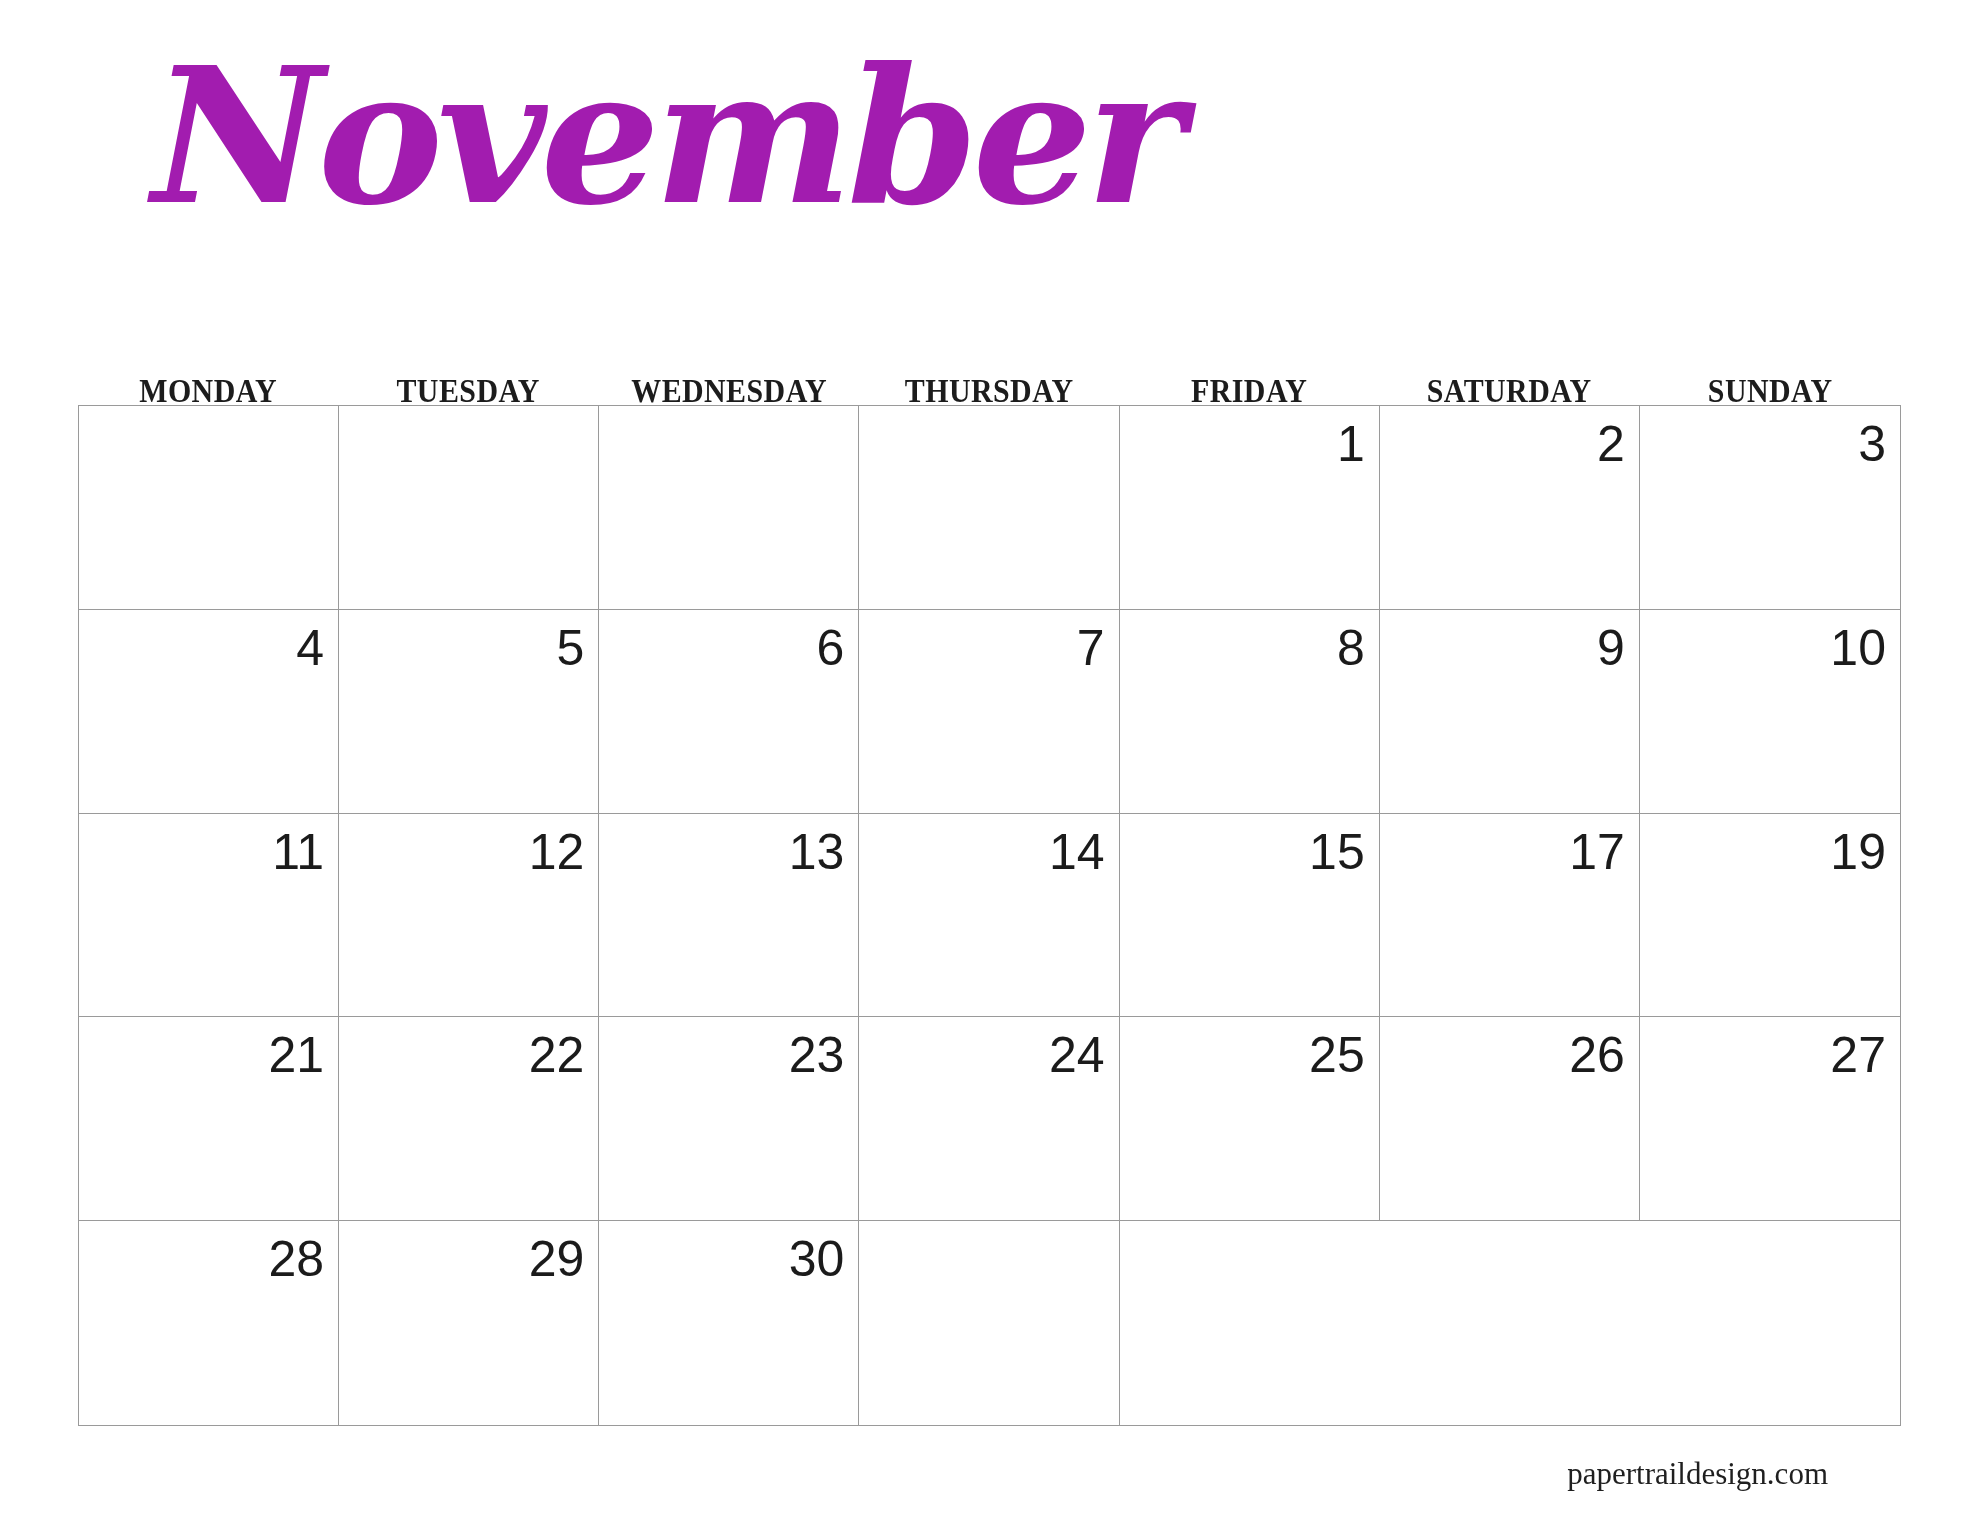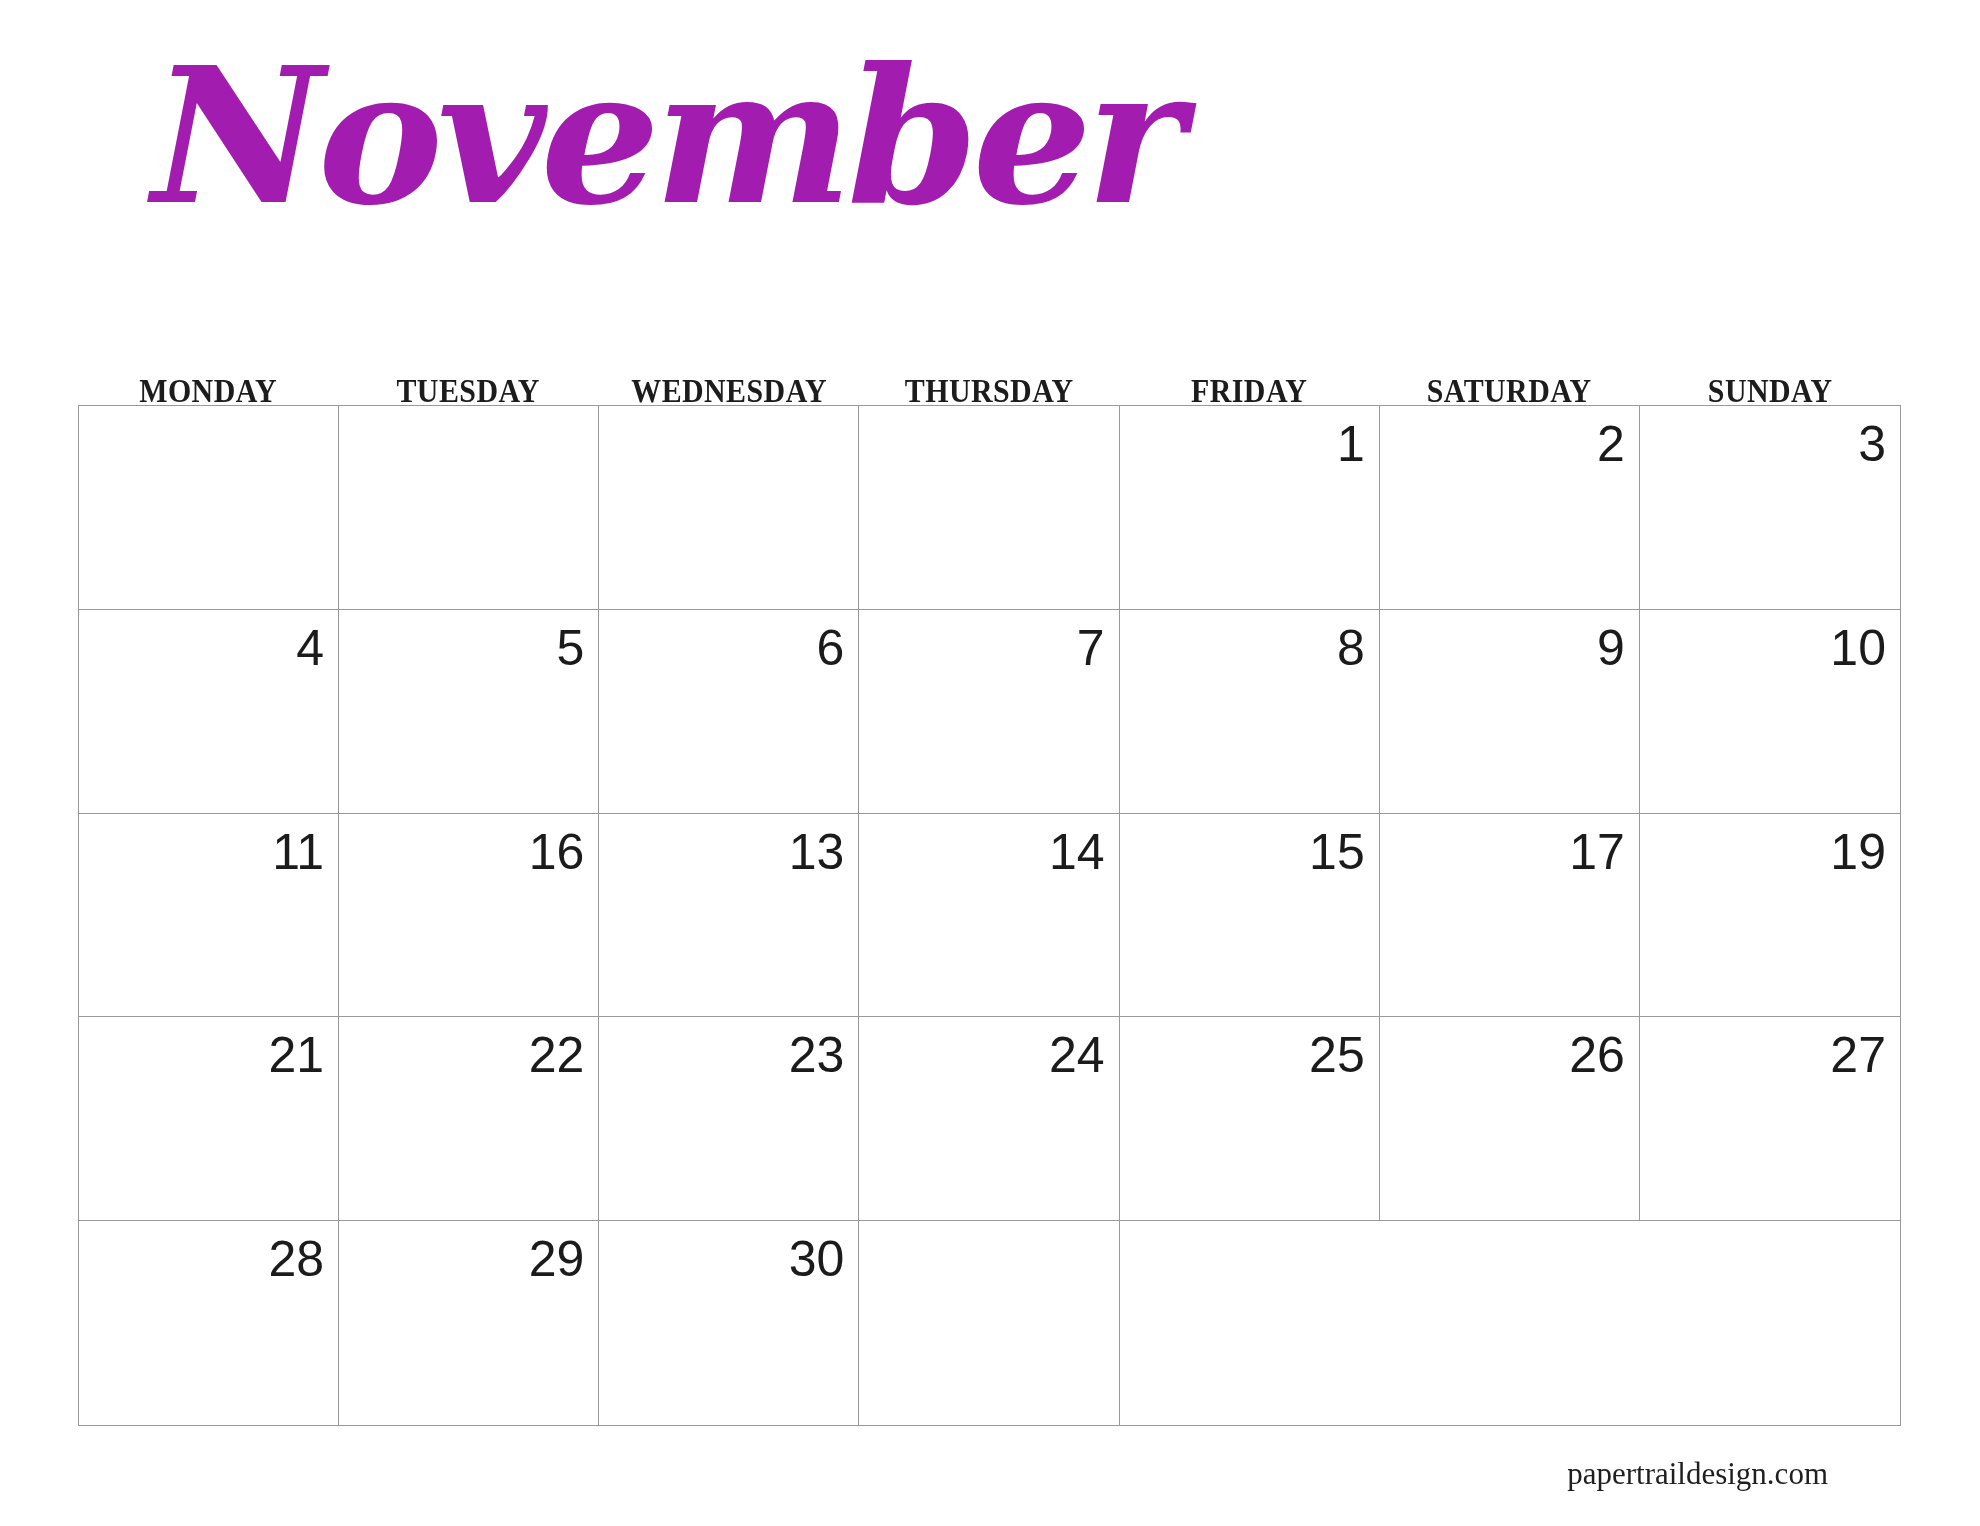--- a/index.html
+++ b/index.html
@@ -143,21 +143,21 @@
       <span class="day-number">9</span>
     </div>
   <div class="day-cell">
       <span class="day-number">10</span>
     </div>
 
   <div class="day-cell">
       <span class="day-number">11</span>
     </div>
   <div class="day-cell">
-      <span class="day-number">16</span>
+      <span class="day-number">12</span>
     </div>
   <div class="day-cell">
       <span class="day-number">13</span>
     </div>
   <div class="day-cell">
       <span class="day-number">14</span>
     </div>
   <div class="day-cell">
       <span class="day-number">15</span>
     </div>

